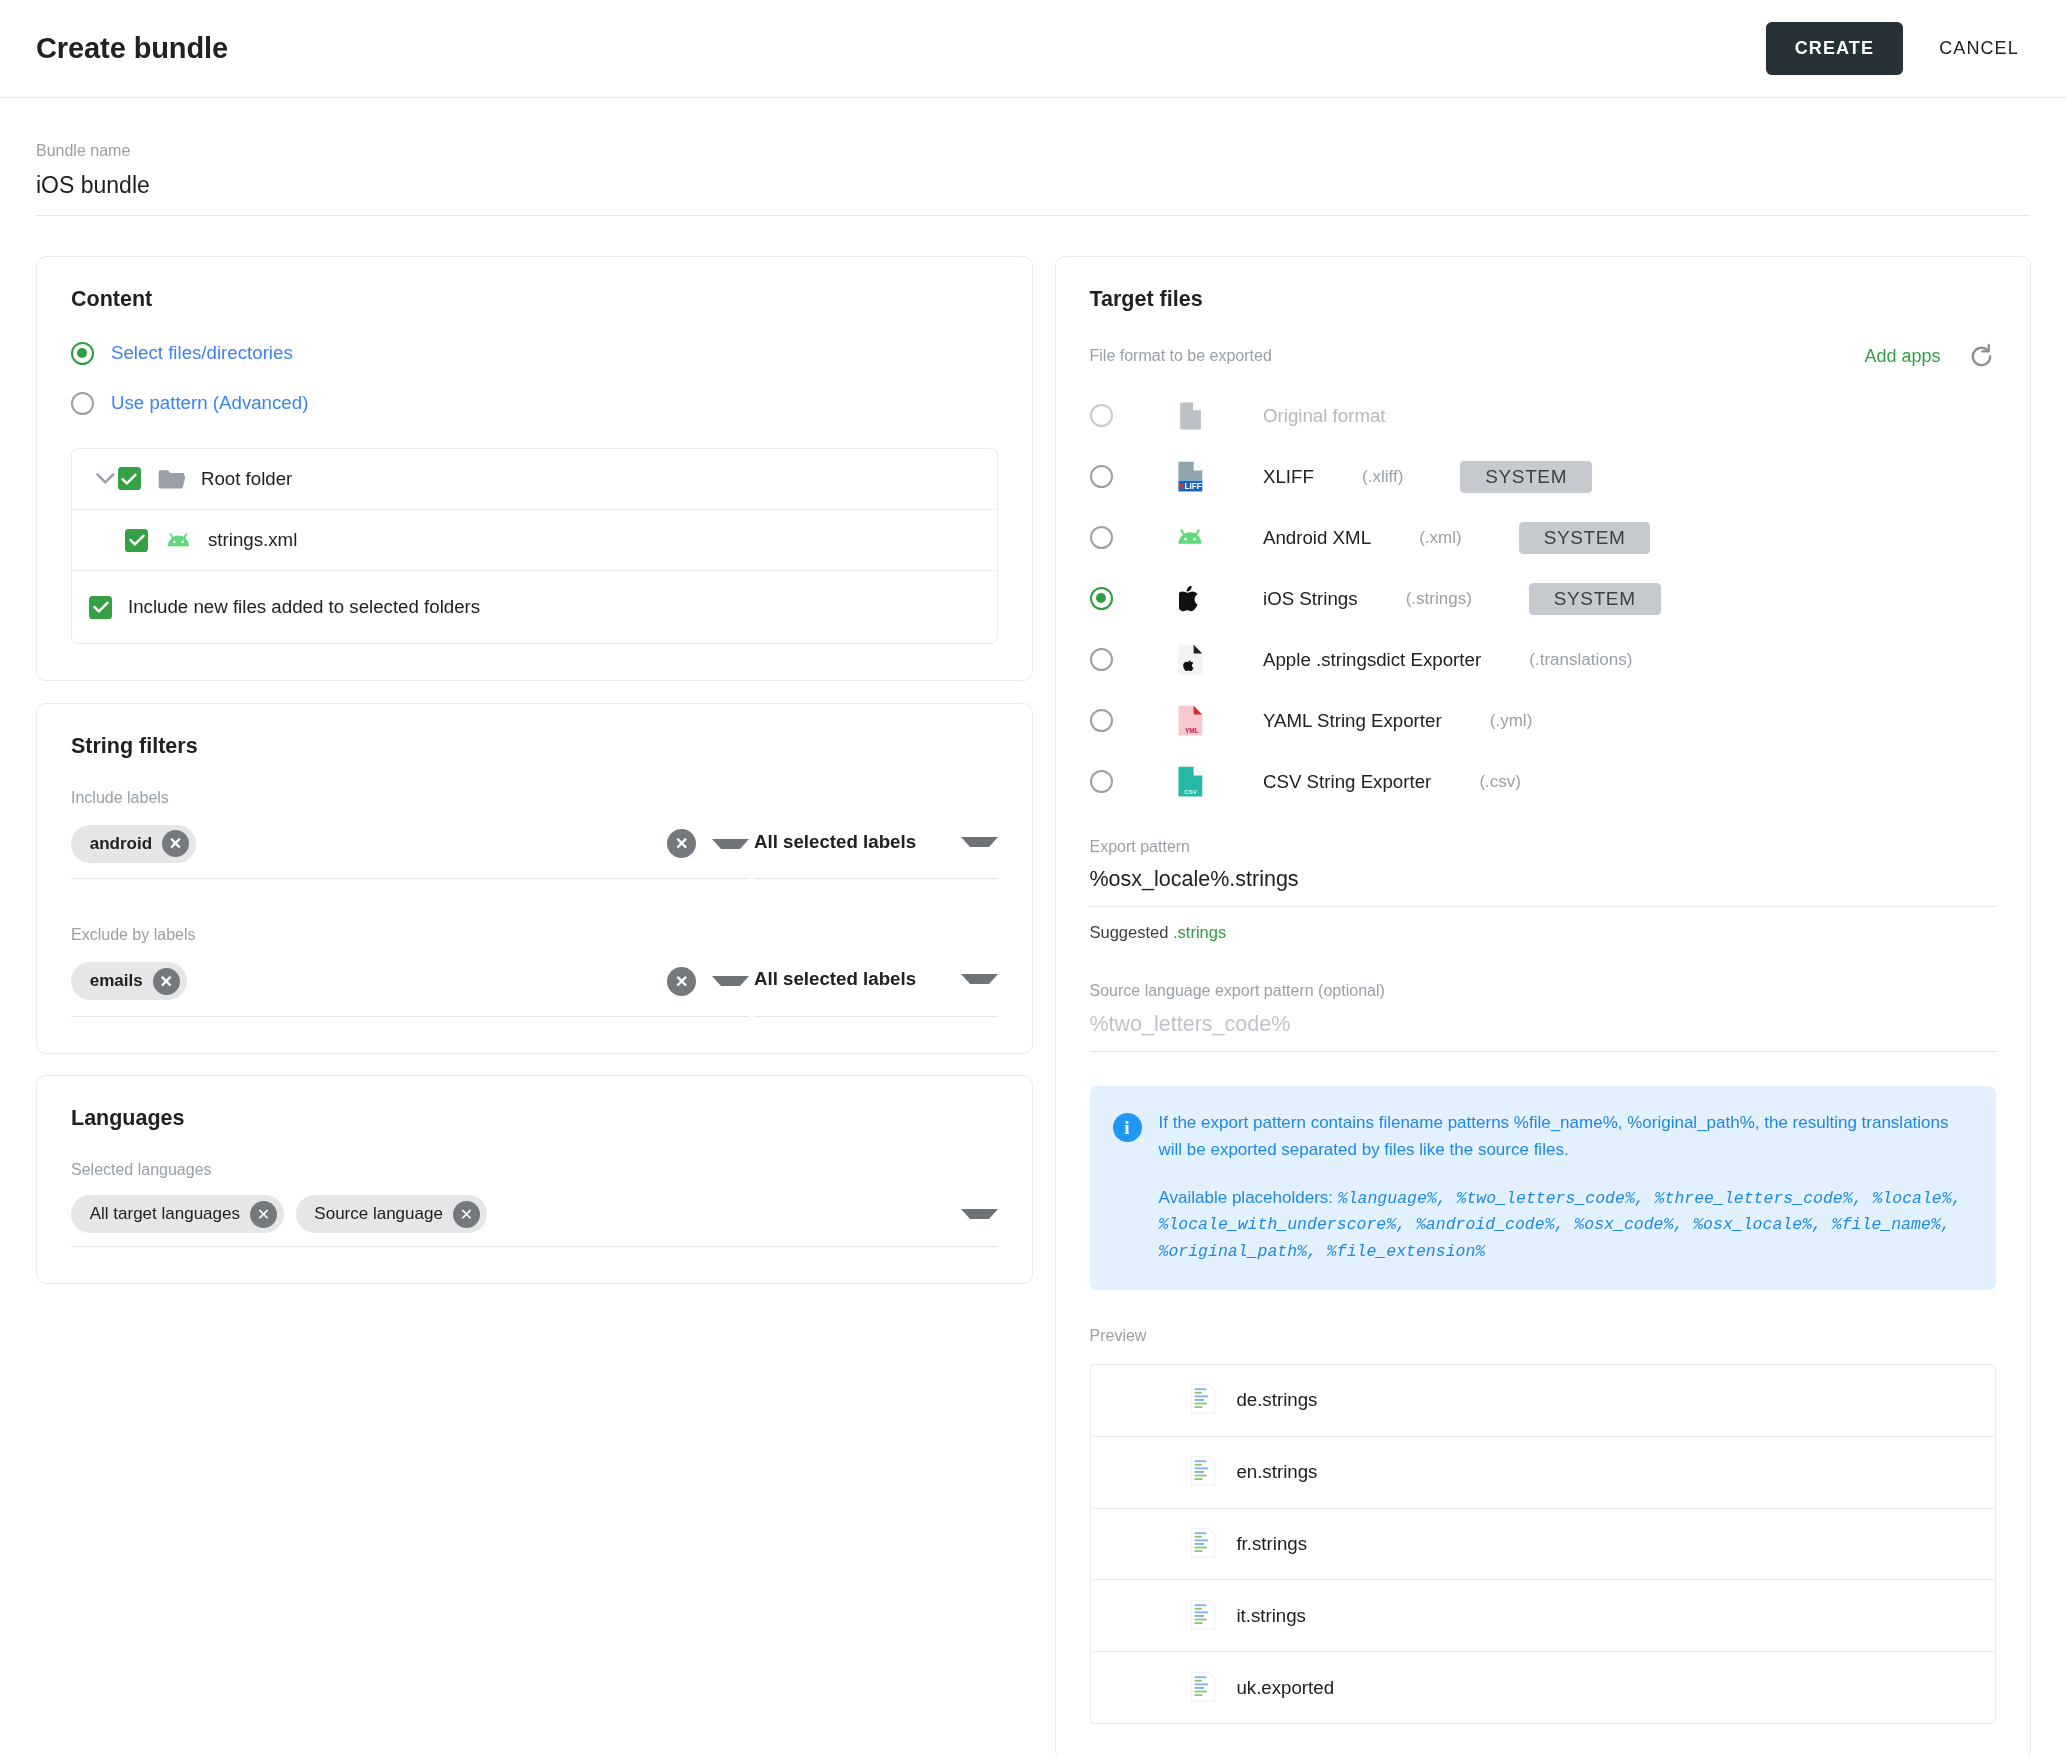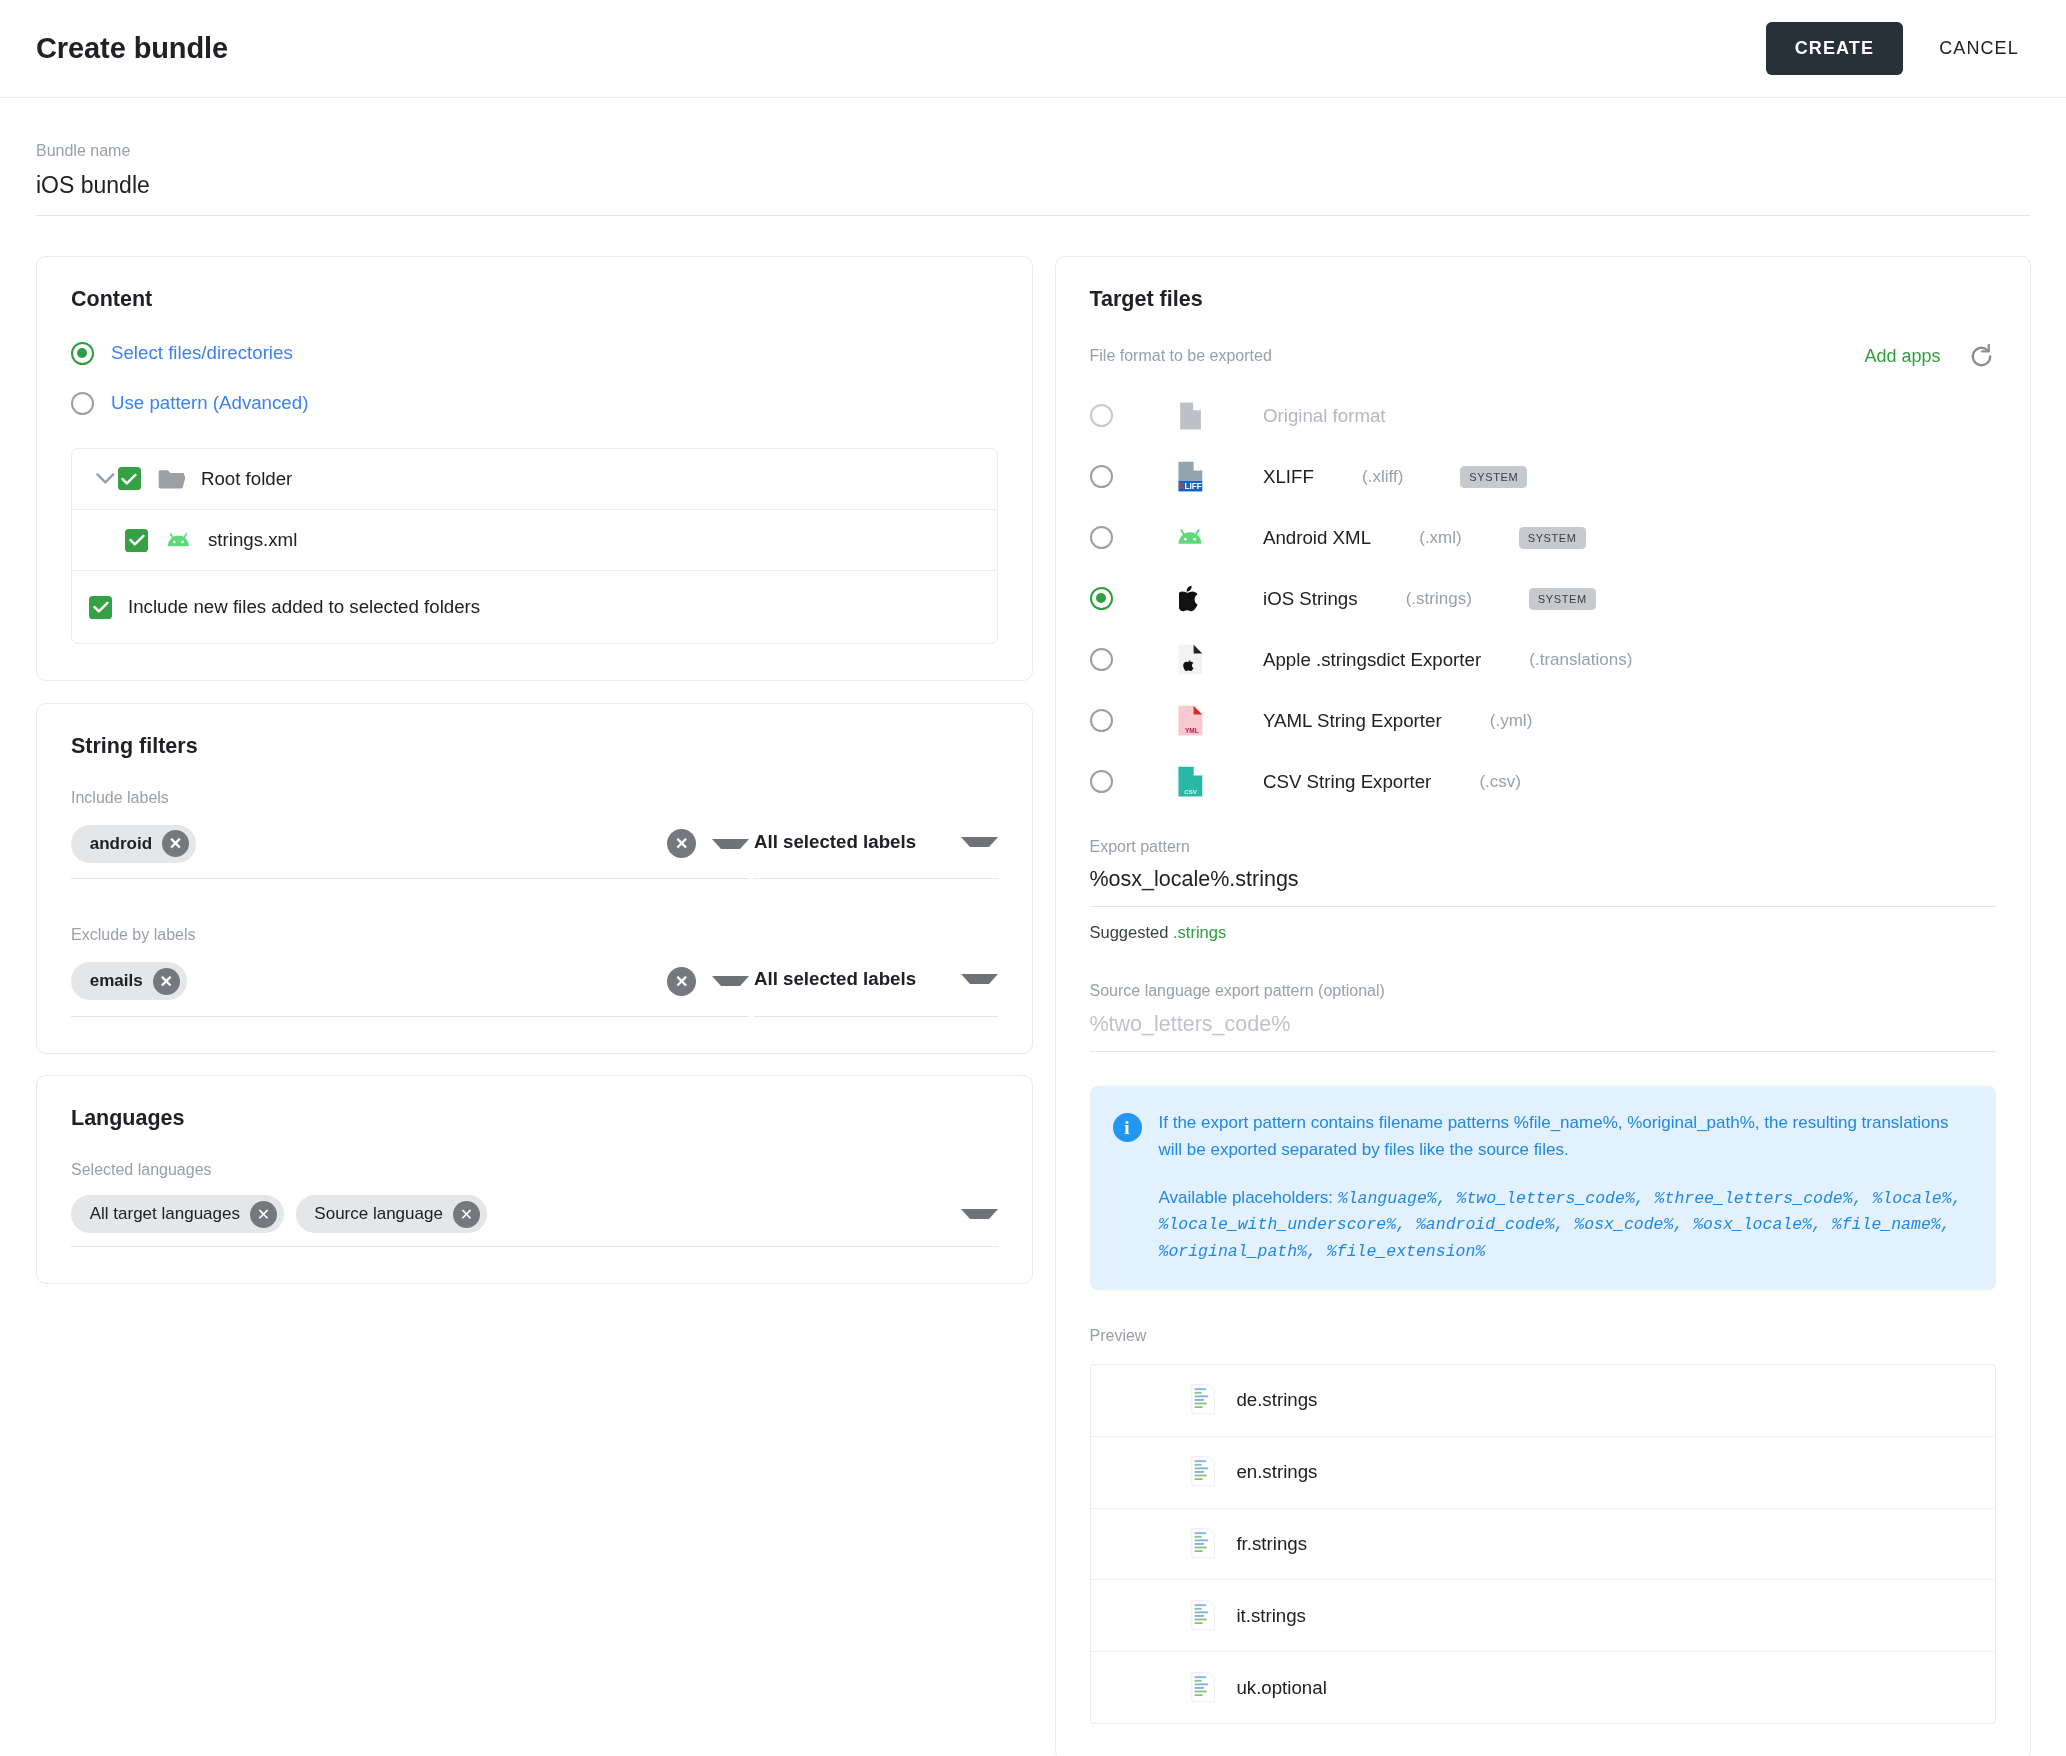--- a/index.html
+++ b/index.html
@@ -157,22 +157,22 @@
   .add-apps { font-size: 18px; color: #2e9e3e; cursor: pointer; margin-right: 26px; }
   .refresh-icon { width: 29px; height: 29px; color: #8a8f94; cursor: pointer; }
 
   .fmt-row { display: flex; align-items: center; margin-bottom: 29px; gap: 41px; }
   .fmt-icon { width: 30px; height: 32px; flex: 0 0 30px; margin-left: 21.5px; display:flex; align-items:center; justify-content:center; }
   .fmt-name { font-size: 18.7px; color: #202124; margin-left: 17px; }
   .fmt-name.dim { color: #b4b8bc; }
   .fmt-ext { font-size: 17px; color: #9aa0a6; margin-left: 7.2px; }
   .badge-system {
     background: #c6cace; color: #3c4043;
-    border-radius: 4.3px; font-size: 11px; letter-spacing: 0.6px;
-    padding: 5px 9px; margin-left: 16px;
+    border-radius: 4.3px; font-size: 19px; letter-spacing: 0.6px;
+    padding: 5px 25px; margin-left: 16px;
   }
 
   
   .ep-block { margin-top: 40px; }
   .ep-input {
     display: block; width: 100%;
     font-family: "Liberation Sans", sans-serif;
     font-size: 21.5px; color: #202124; background: transparent;
     border: none; border-bottom: 1.4px solid #e3e5e8;
     outline: none; padding: 0 0 14.3px 0; box-sizing: border-box;
@@ -556,21 +556,21 @@
               <svg width="24.4" height="30" viewBox="0 0 34 42">
                 <path d="M1 1h24l8 8v32H1z" fill="#ffffff" stroke="#e3e5e8" stroke-width="1"></path>
                 <rect x="5" y="6" width="16" height="2.6" fill="#7fb2e5"></rect>
                 <rect x="5" y="11" width="10" height="2.6" fill="#8ec37f"></rect>
                 <rect x="5" y="16" width="19" height="2.6" fill="#7fb2e5"></rect>
                 <rect x="5" y="21" width="13" height="2.6" fill="#7fb2e5"></rect>
                 <rect x="5" y="26" width="17" height="2.6" fill="#8ec37f"></rect>
                 <rect x="5" y="31" width="11" height="2.6" fill="#8ec37f"></rect>
               </svg>
             </span>
-            <span class="pv-name">uk.optional</span>
+            <span class="pv-name">uk.exported</span>
           </div>
         </div>
 
       </div>
     </div>
   </div>
 
 </div>
 
 

